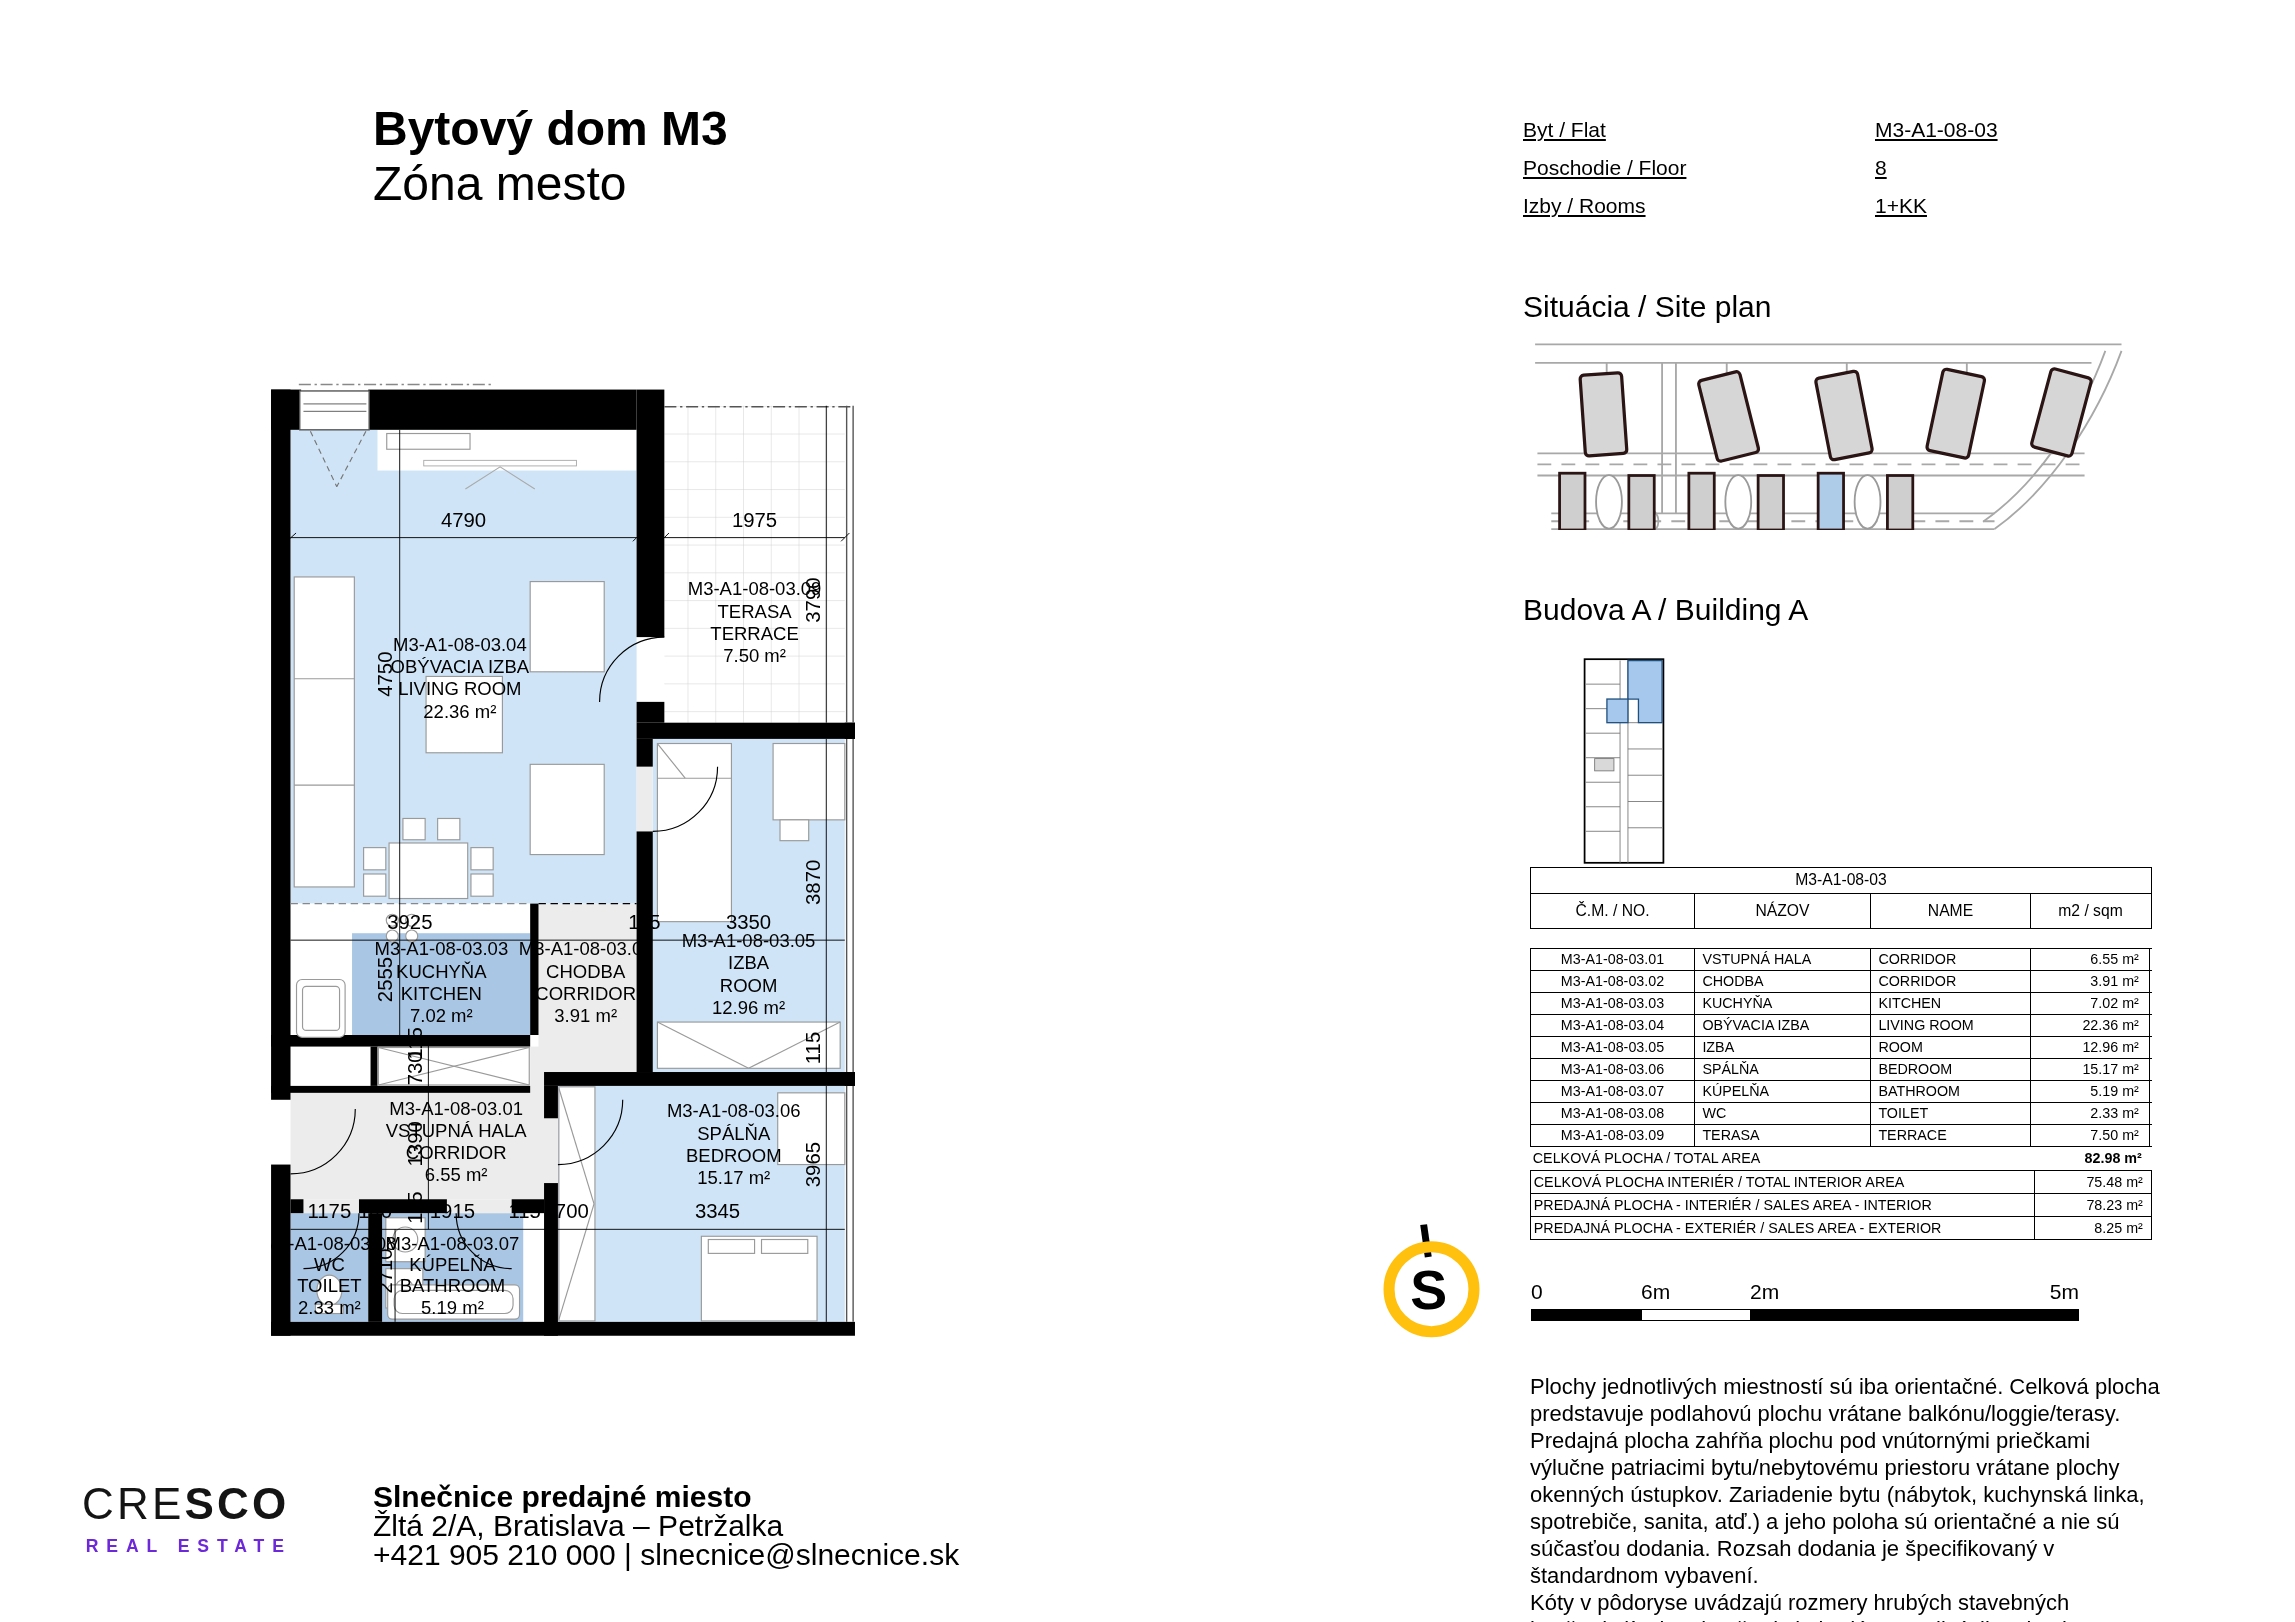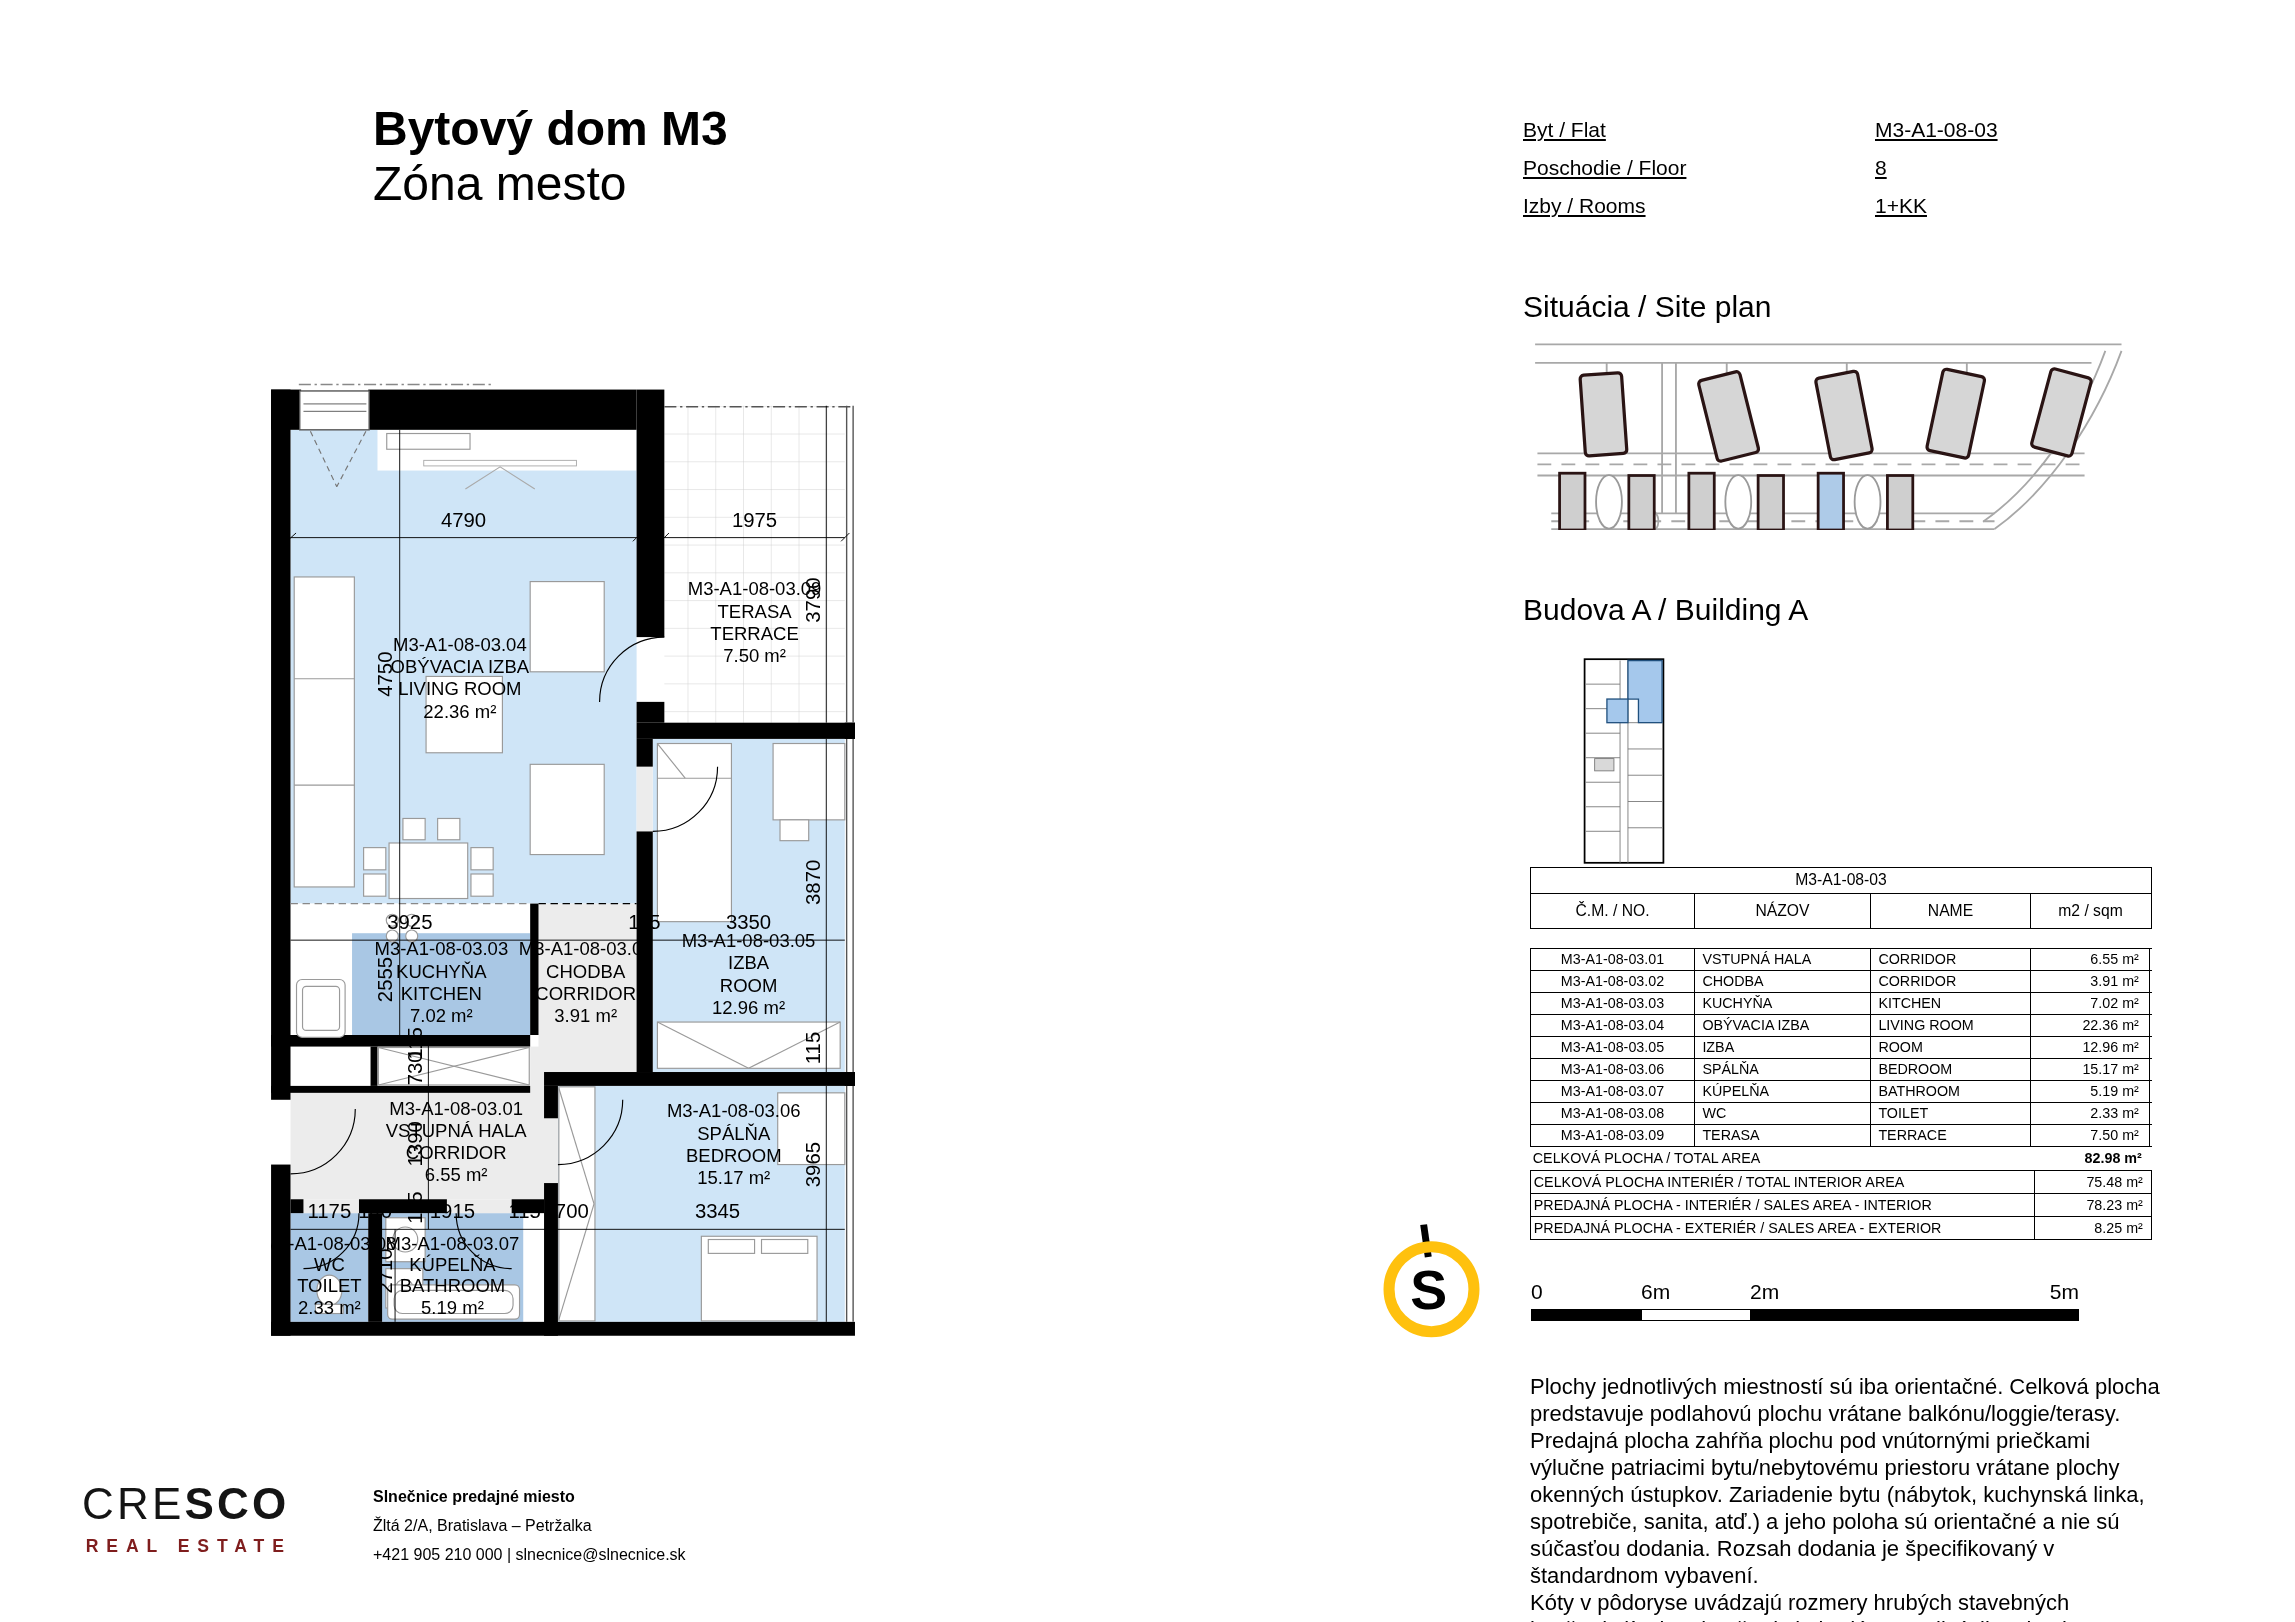--- a/index.html
+++ b/index.html
@@ -51,22 +51,22 @@
   .sb-black{background:#000;height:100%;}
   .sb-white{background:#fff;border:1.9px solid #000;box-sizing:border-box;height:100%;}
   
   .disclaimer{left:1530px;top:1373px;width:631px;font-size:22px;line-height:27px;}
   .disclaimer p{margin:0;}
   
   .cresco{left:82px;top:1479px;}
   .cresco .word{font-size:44px;letter-spacing:3.2px;color:#141414;}
   .cresco .thin{font-weight:normal;}
   .cresco .bold{font-weight:bold;}
-  .cresco .sub{font-size:17.6px;font-weight:bold;letter-spacing:7.9px;margin-top:7.4px;padding-left:3.7px;color:#7f1d1d;}
-  .contact{left:373px;top:1482px;font-size:16px;line-height:29px;}
+  .cresco .sub{font-size:17.6px;font-weight:bold;letter-spacing:7.9px;margin-top:7.4px;padding-left:3.7px;color:#6d28d9;}
+  .contact{left:373px;top:1482px;font-size:30px;line-height:29px;}
   .contact .b{font-weight:bold;}
   svg text{font-family:"Liberation Sans",sans-serif;}
 </style>
 </head>
 <body>
 
 <div class="page">
 
 
   <div class="abs doc-title">

